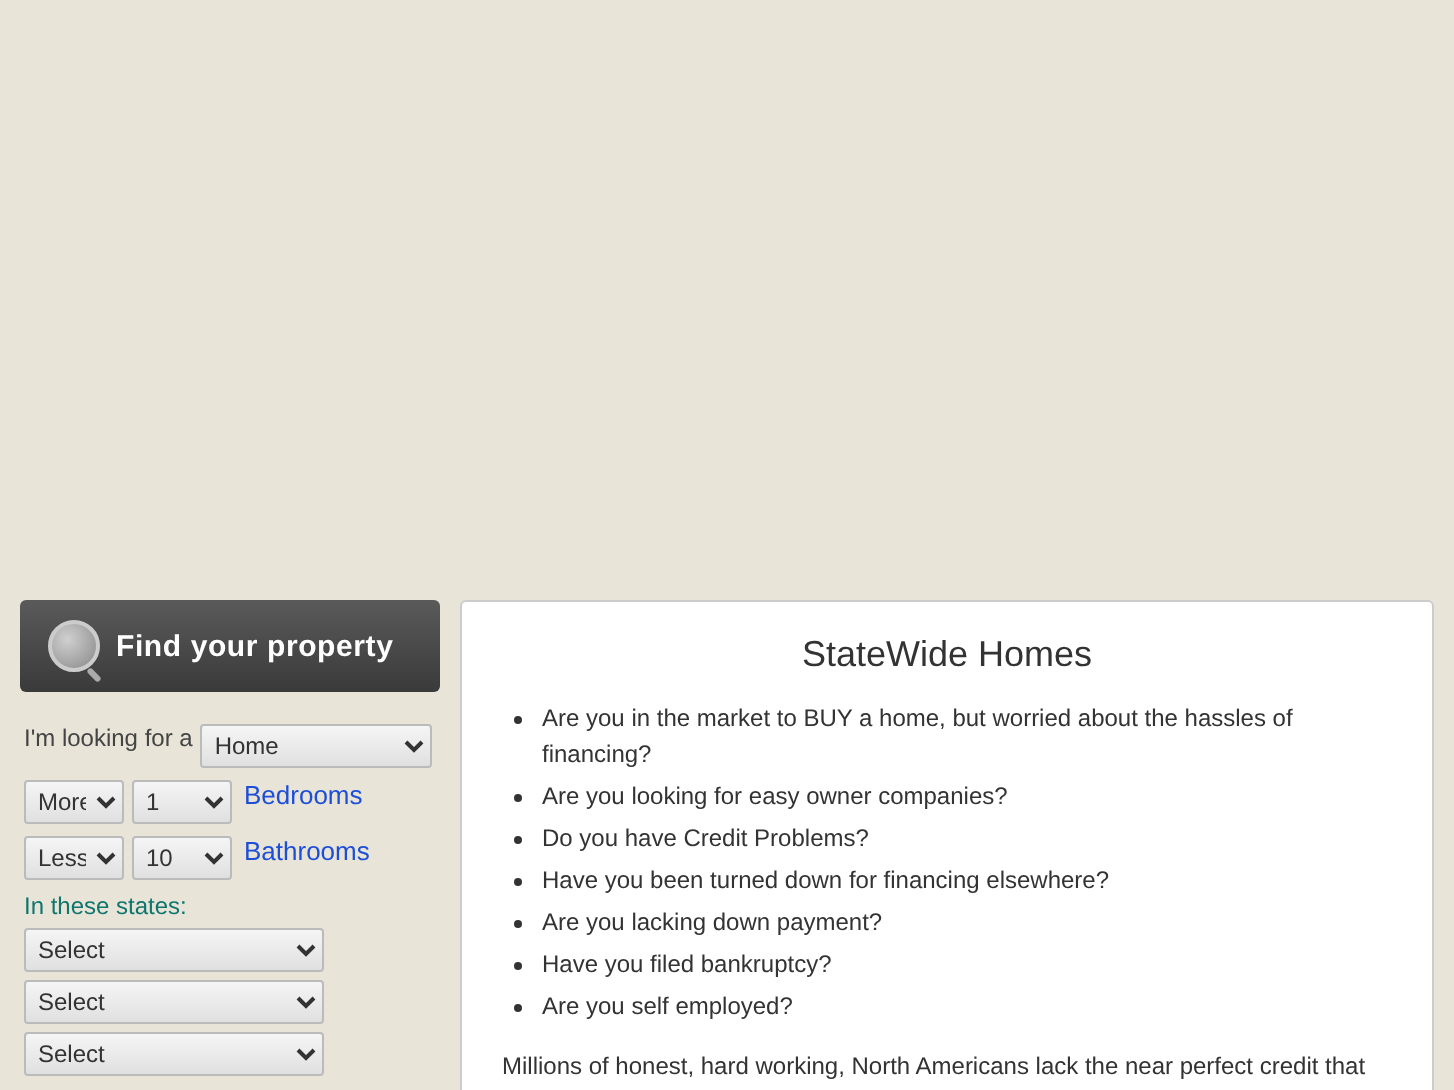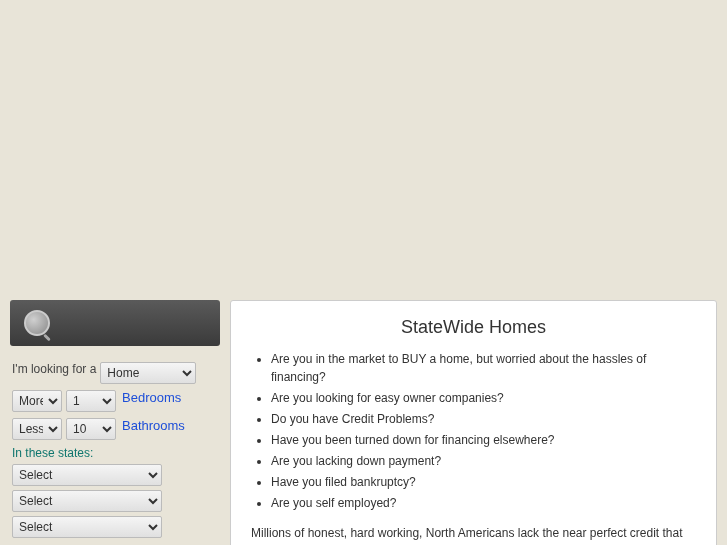--- a/index.html
+++ b/index.html
@@ -111,21 +111,21 @@
       padding: 2px 2px;
       cursor: pointer;
       border-radius: 2px;
       color: #333;
     }
 
     .form-select-small {
       width: 50px;
     }
     .form-select-medium {
-      width: 96px;
+      width: 116px;
     }
     .form-select-large {
       width: 150px;
     }
 
     .bedrooms-label, .bathrooms-label {
       font-size: 13px;
       color: #1d4ed8;
       margin-left: 2px;
     }
@@ -187,20 +187,21 @@
 <div class="page-wrapper">
 
   <div class="top-area"></div>
 
   <div class="bottom-area">
 
     <div class="sidebar">
 
       <div class="find-property-header">
         <div class="search-icon-circle"></div>
+        <span class="find-property-title">Find your property</span>
       </div>
 
       <div class="sidebar-form">
 
         <div class="form-row">
           <label>I'm looking for a</label>
           <select class="form-select form-select-medium">
             <option>Home</option>
             <option>Condo</option>
             <option>Land</option>

